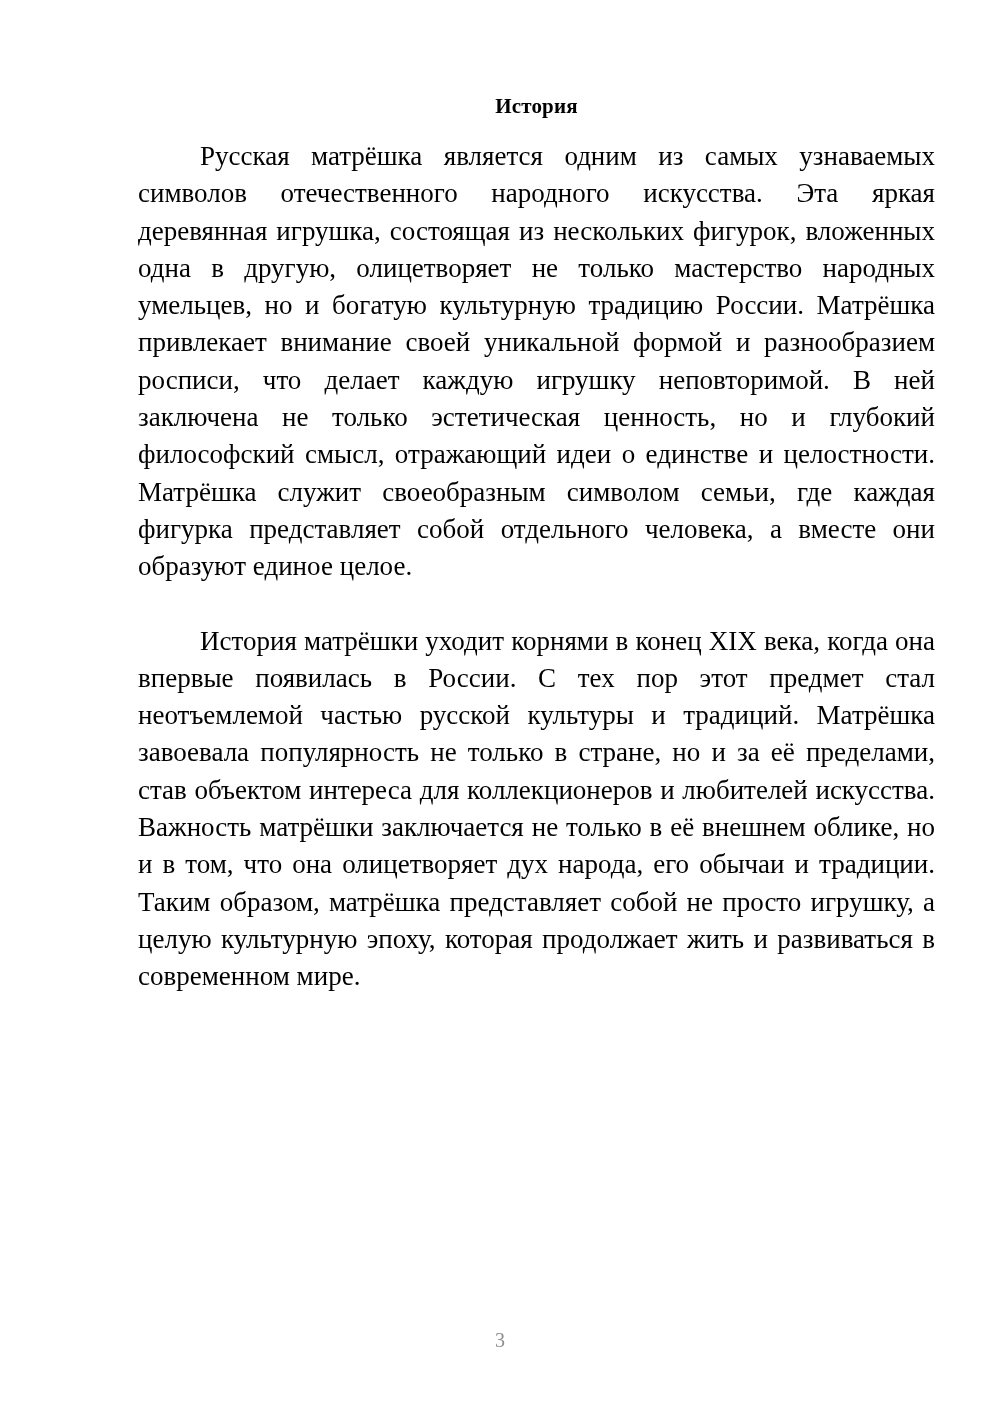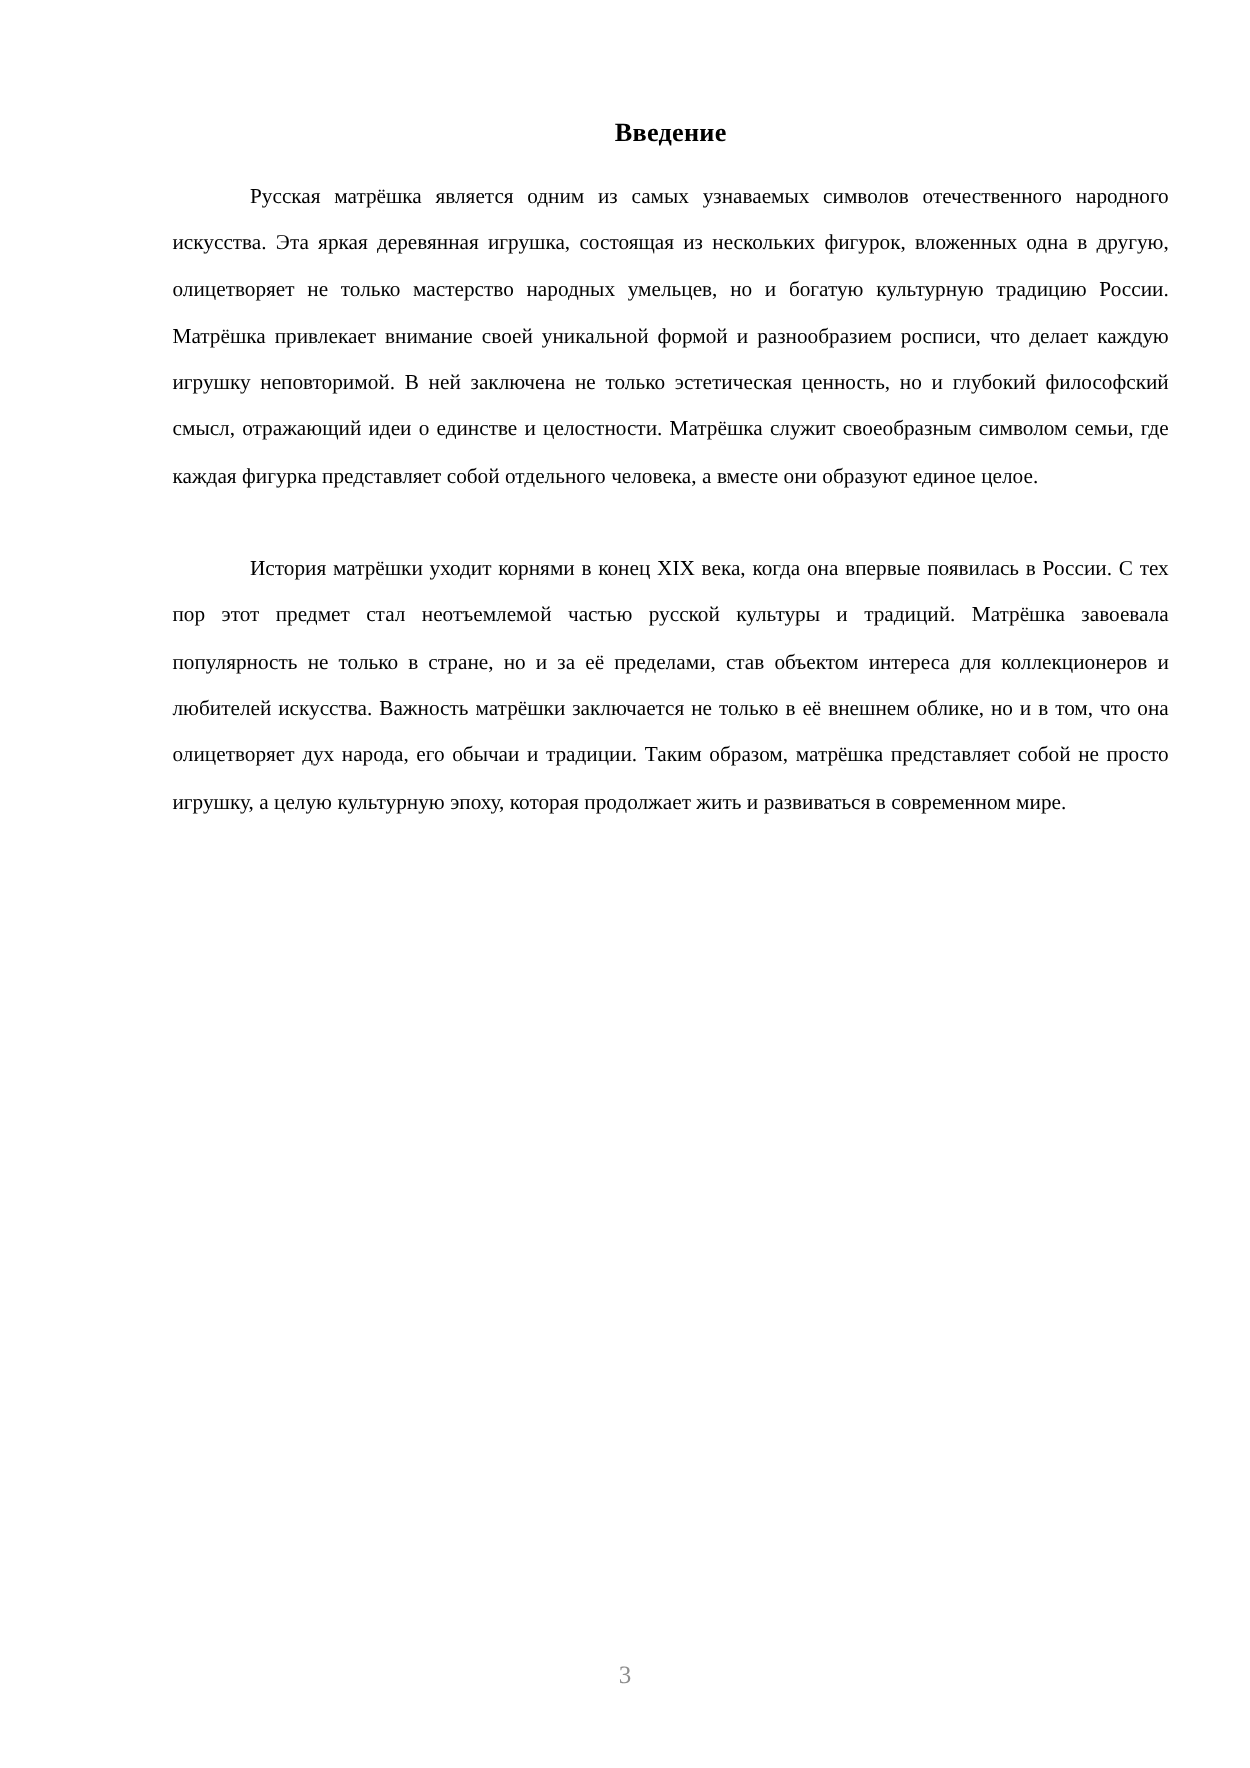--- a/index.html
+++ b/index.html
@@ -32,21 +32,21 @@
     font-size: 21px;
     font-weight: bold;
     text-align: center;
     margin: 0;
     padding-top: 96px;
     letter-spacing: 0.2px;
     line-height: 1.0;
   }
 
   .body-para {
-    font-size: 17px;
+    font-size: 27px;
     line-height: 37.3px;
     text-align: justify;
     text-justify: inter-word;
     text-indent: 62px;
     margin: 0;
     hyphens: none;
     word-spacing: 0.1px;
   }
 
   .body-para.first {
@@ -68,21 +68,21 @@
     line-height: 1;
   }
 </style>
 </head>
 <body>
 
 <div class="page">
 
   <div class="content">
 
-    <h1 class="doc-title">Введение</h1>
+    <h1 class="doc-title">История</h1>
 
     <p class="body-para first">Русская матрёшка является одним из самых узнаваемых символов отечественного народного искусства. Эта яркая деревянная игрушка, состоящая из нескольких фигурок, вложенных одна в другую, олицетворяет не только мастерство народных умельцев, но и богатую культурную традицию России. Матрёшка привлекает внимание своей уникальной формой и разнообразием росписи, что делает каждую игрушку неповторимой. В ней заключена не только эстетическая ценность, но и глубокий философский смысл, отражающий идеи о единстве и целостности. Матрёшка служит своеобразным символом семьи, где каждая фигурка представляет собой отдельного человека, а вместе они образуют единое целое.</p>
 
     <p class="body-para second">История матрёшки уходит корнями в конец XIX века, когда она впервые появилась в России. С тех пор этот предмет стал неотъемлемой частью русской культуры и традиций. Матрёшка завоевала популярность не только в стране, но и за её пределами, став объектом интереса для коллекционеров и любителей искусства. Важность матрёшки заключается не только в её внешнем облике, но и в том, что она олицетворяет дух народа, его обычаи и традиции. Таким образом, матрёшка представляет собой не просто игрушку, а целую культурную эпоху, которая продолжает жить и развиваться в современном мире.</p>
 
   </div>
 
   <div class="page-number">3</div>
 
 </div>

